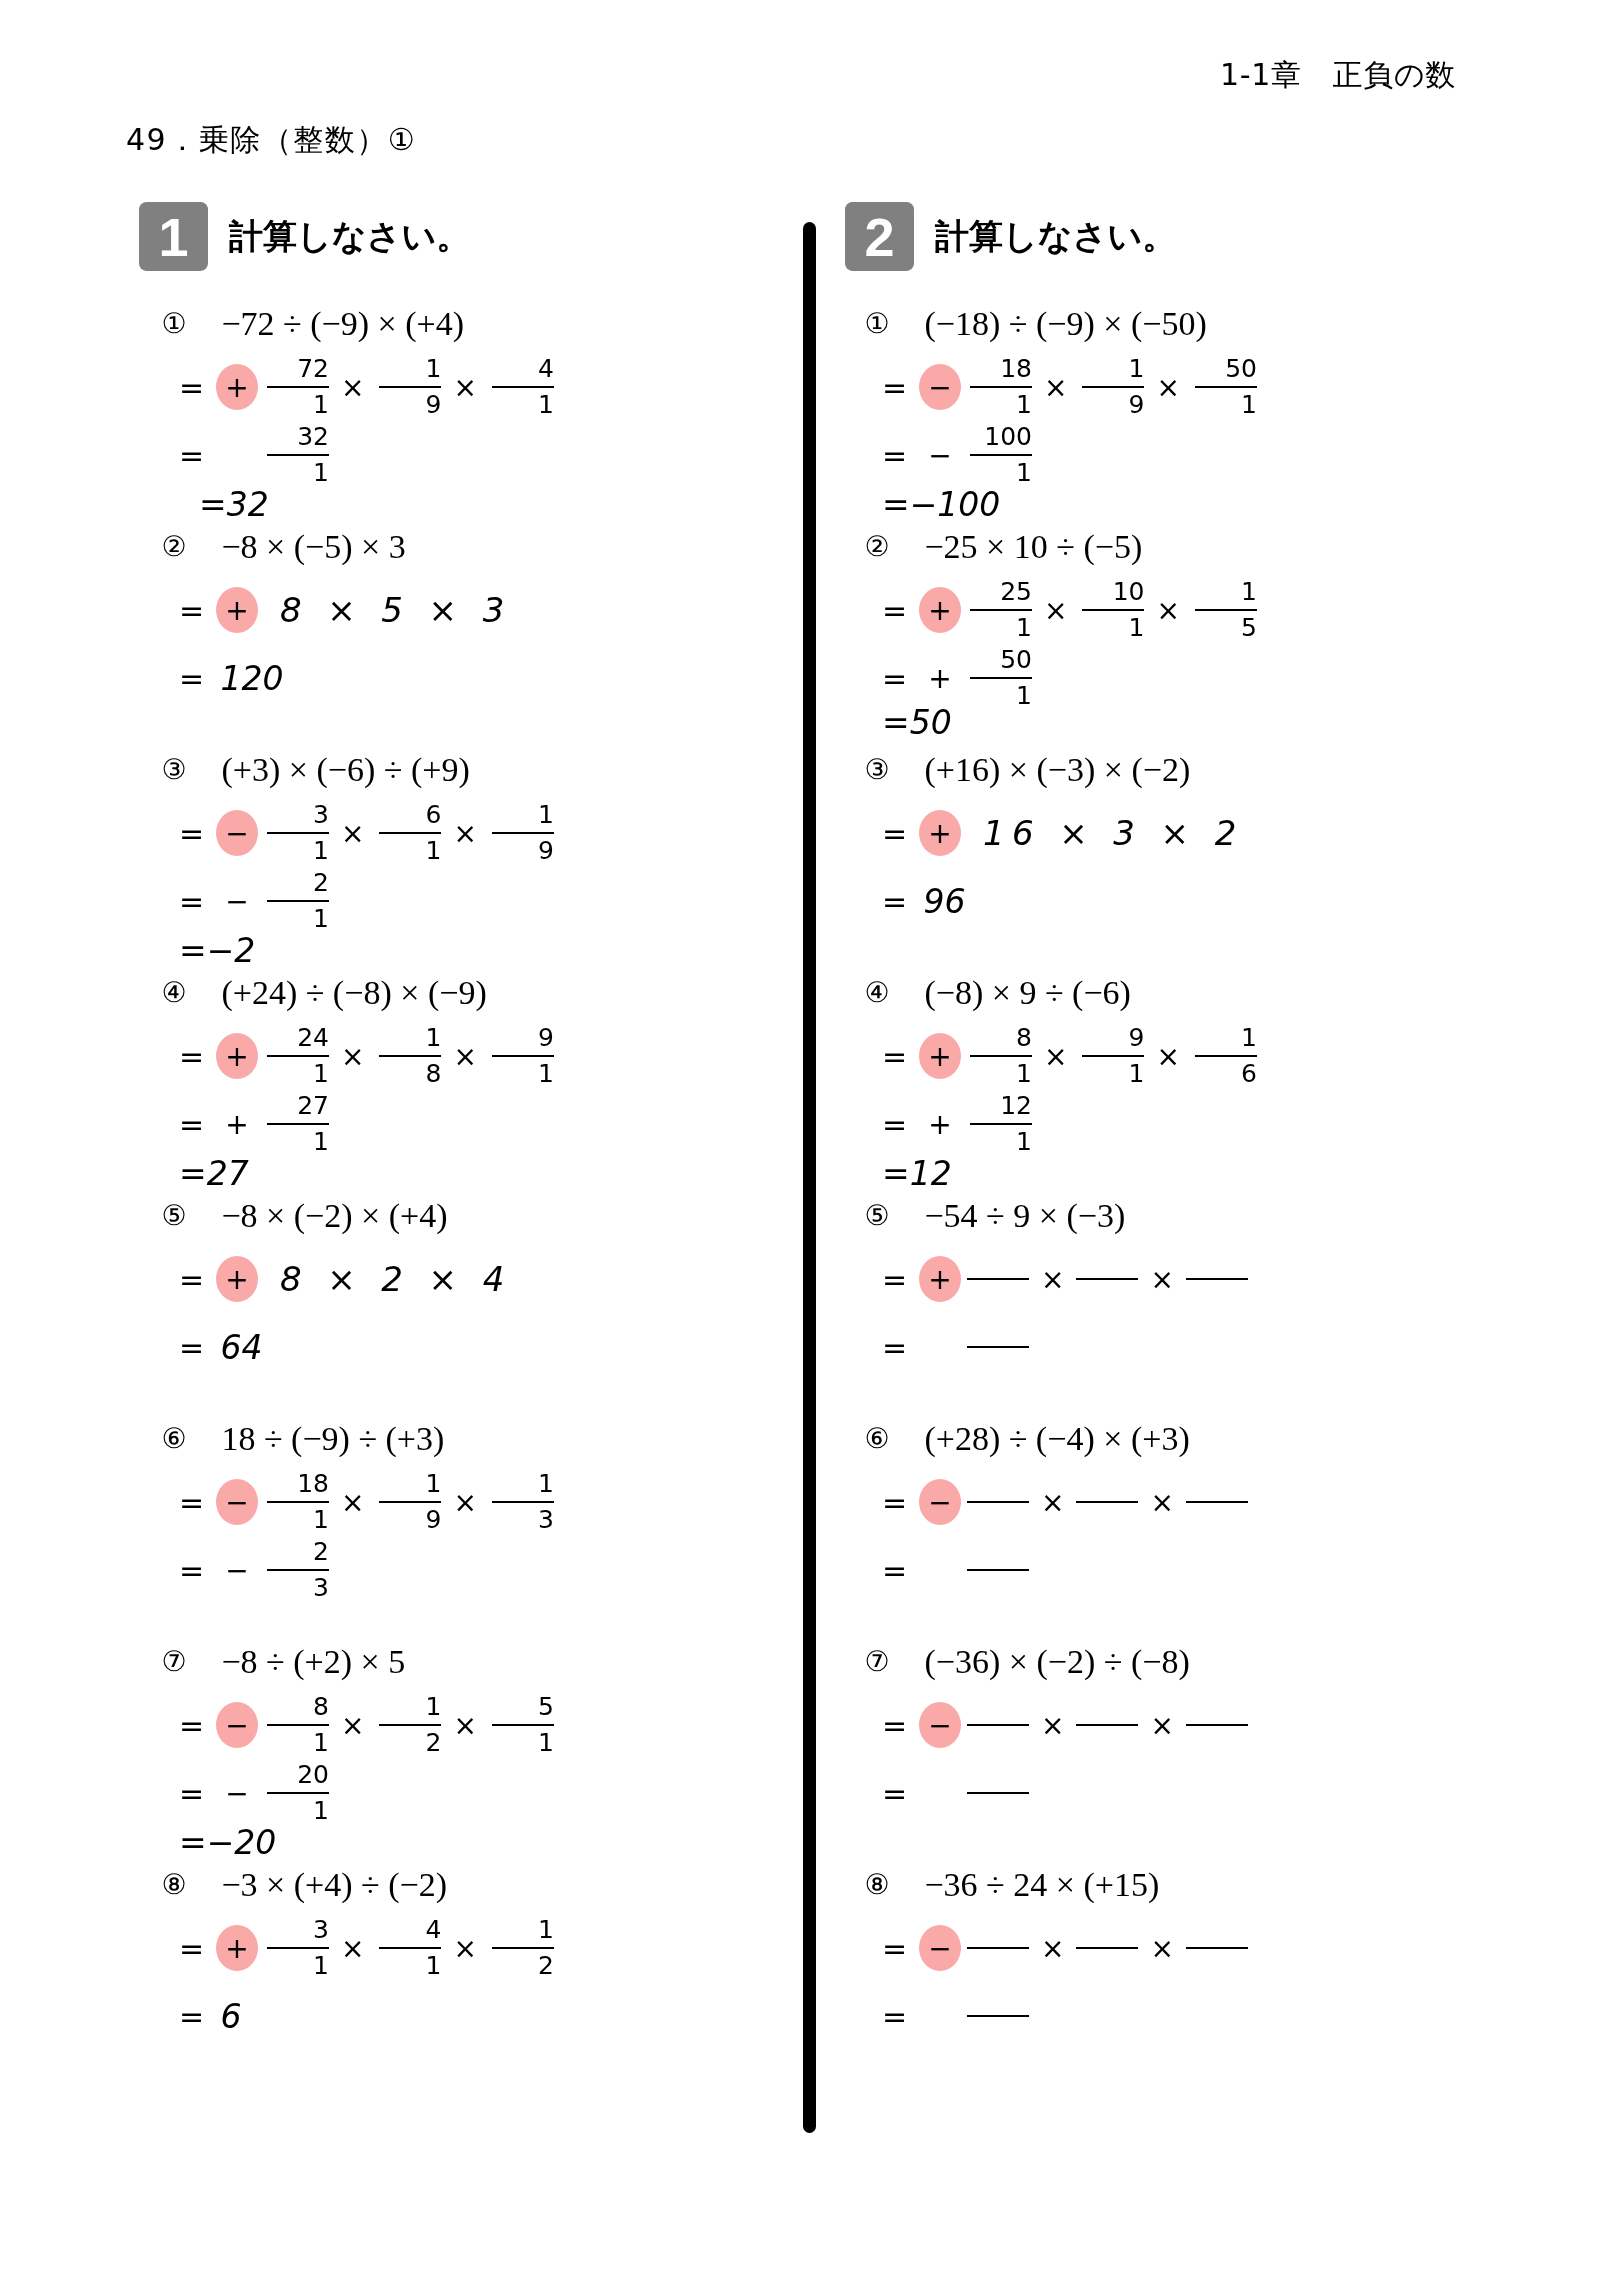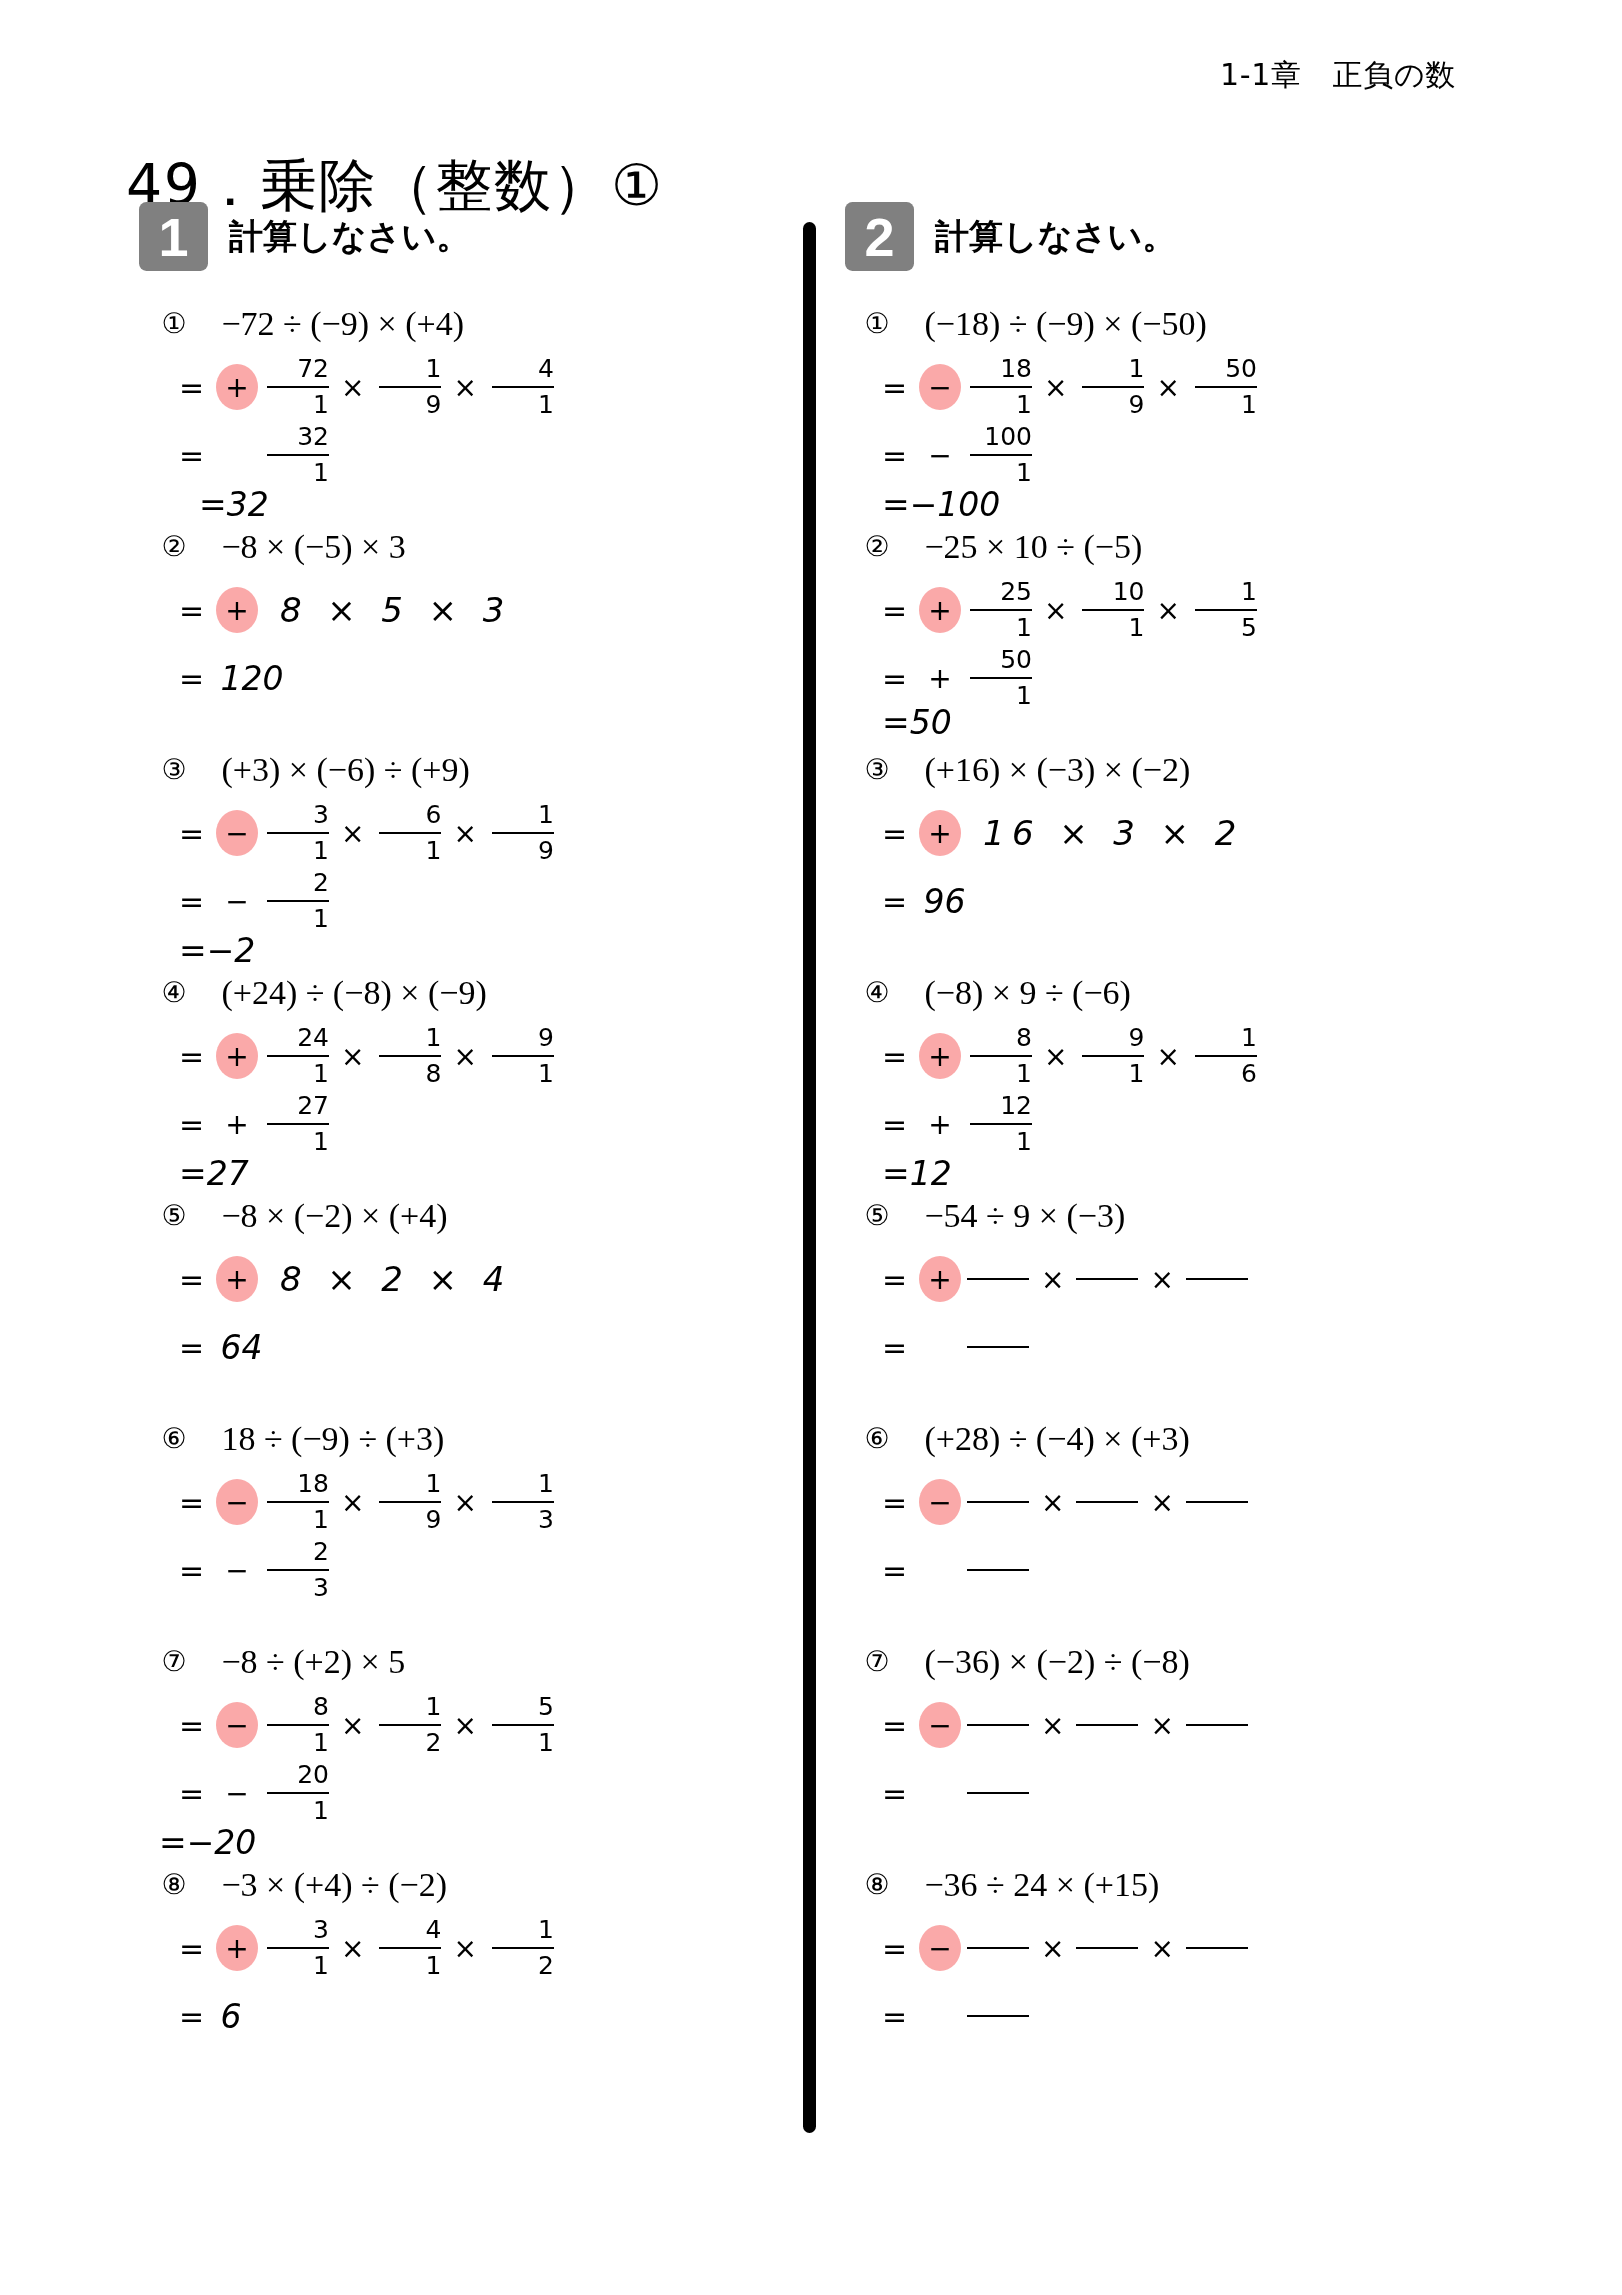--- a/index.html
+++ b/index.html
@@ -1,19 +1,19 @@
 <!DOCTYPE html>
 <html style="font-size:12px"><head>
 <meta charset="utf-8">
 <style>
   html, body { margin: 0; padding: 0; background: #ffffff; }
   body { width: 1623px; height: 2295px; position: relative; overflow: hidden;
          font-family: "DejaVu Sans", sans-serif; color: #000; }
   .chapter { position: absolute; left: 1220px; top: 55px; font-size: 30px; letter-spacing: 0.7px; }
-  .title { position: absolute; left: 126px; top: 120px; font-size: 57px; letter-spacing: 1.5px; margin-top: 28px; }
+  .title { position: absolute; left: 126px; top: 120px; font-size: 30px; letter-spacing: 1.5px; }
   .divider { position: absolute; left: 803px; top: 222px; width: 12.6px; height: 1911px;
              background: #000; border-radius: 6.7px; }
   .section-head { position: absolute; display: flex; align-items: center; }
   .badge { width: 69px; height: 69px; background: #808080; border-radius: 7.4px; color: #fff;
            font-family: "Liberation Sans", sans-serif; font-weight: bold; font-size: 54px;
            display: flex; align-items: center; justify-content: center; }
   .instr { margin-left: 21px; font-size: 34px; font-weight: bold; }
   .problem { position: absolute; width: 654px; }
   .prob-line { position: relative; height: 59px; display: flex; align-items: center;
                font-family: "Liberation Serif", serif; font-size: 34px; }
@@ -266,21 +266,21 @@
       <div class="step">
         <span class="eq">=</span>
         <span class="sign">−</span>
         <span class="frac">
           <span class="num-part">20</span>
           <span class="bar"></span>
           <span class="den-part">1</span>
         </span>
       </div>
       <div class="step" style="height: 30px;">
-        <span class="final" style="margin-left: 14px;">=−20</span>
+        <span class="final" style="margin-left: 34px;">=−20</span>
       </div>
     </div>
     <div class="problem" style="left: 145px; top: 1855px;">
       <div class="prob-line">
         <span class="num">⑧</span>
         <span class="expr"><span class="hl">−</span>3 × (+4) ÷ (<span class="hl">−</span>2)</span>
       </div>
       <div class="step">
         <span class="eq">=</span>
         <span class="sign mark">+</span>

